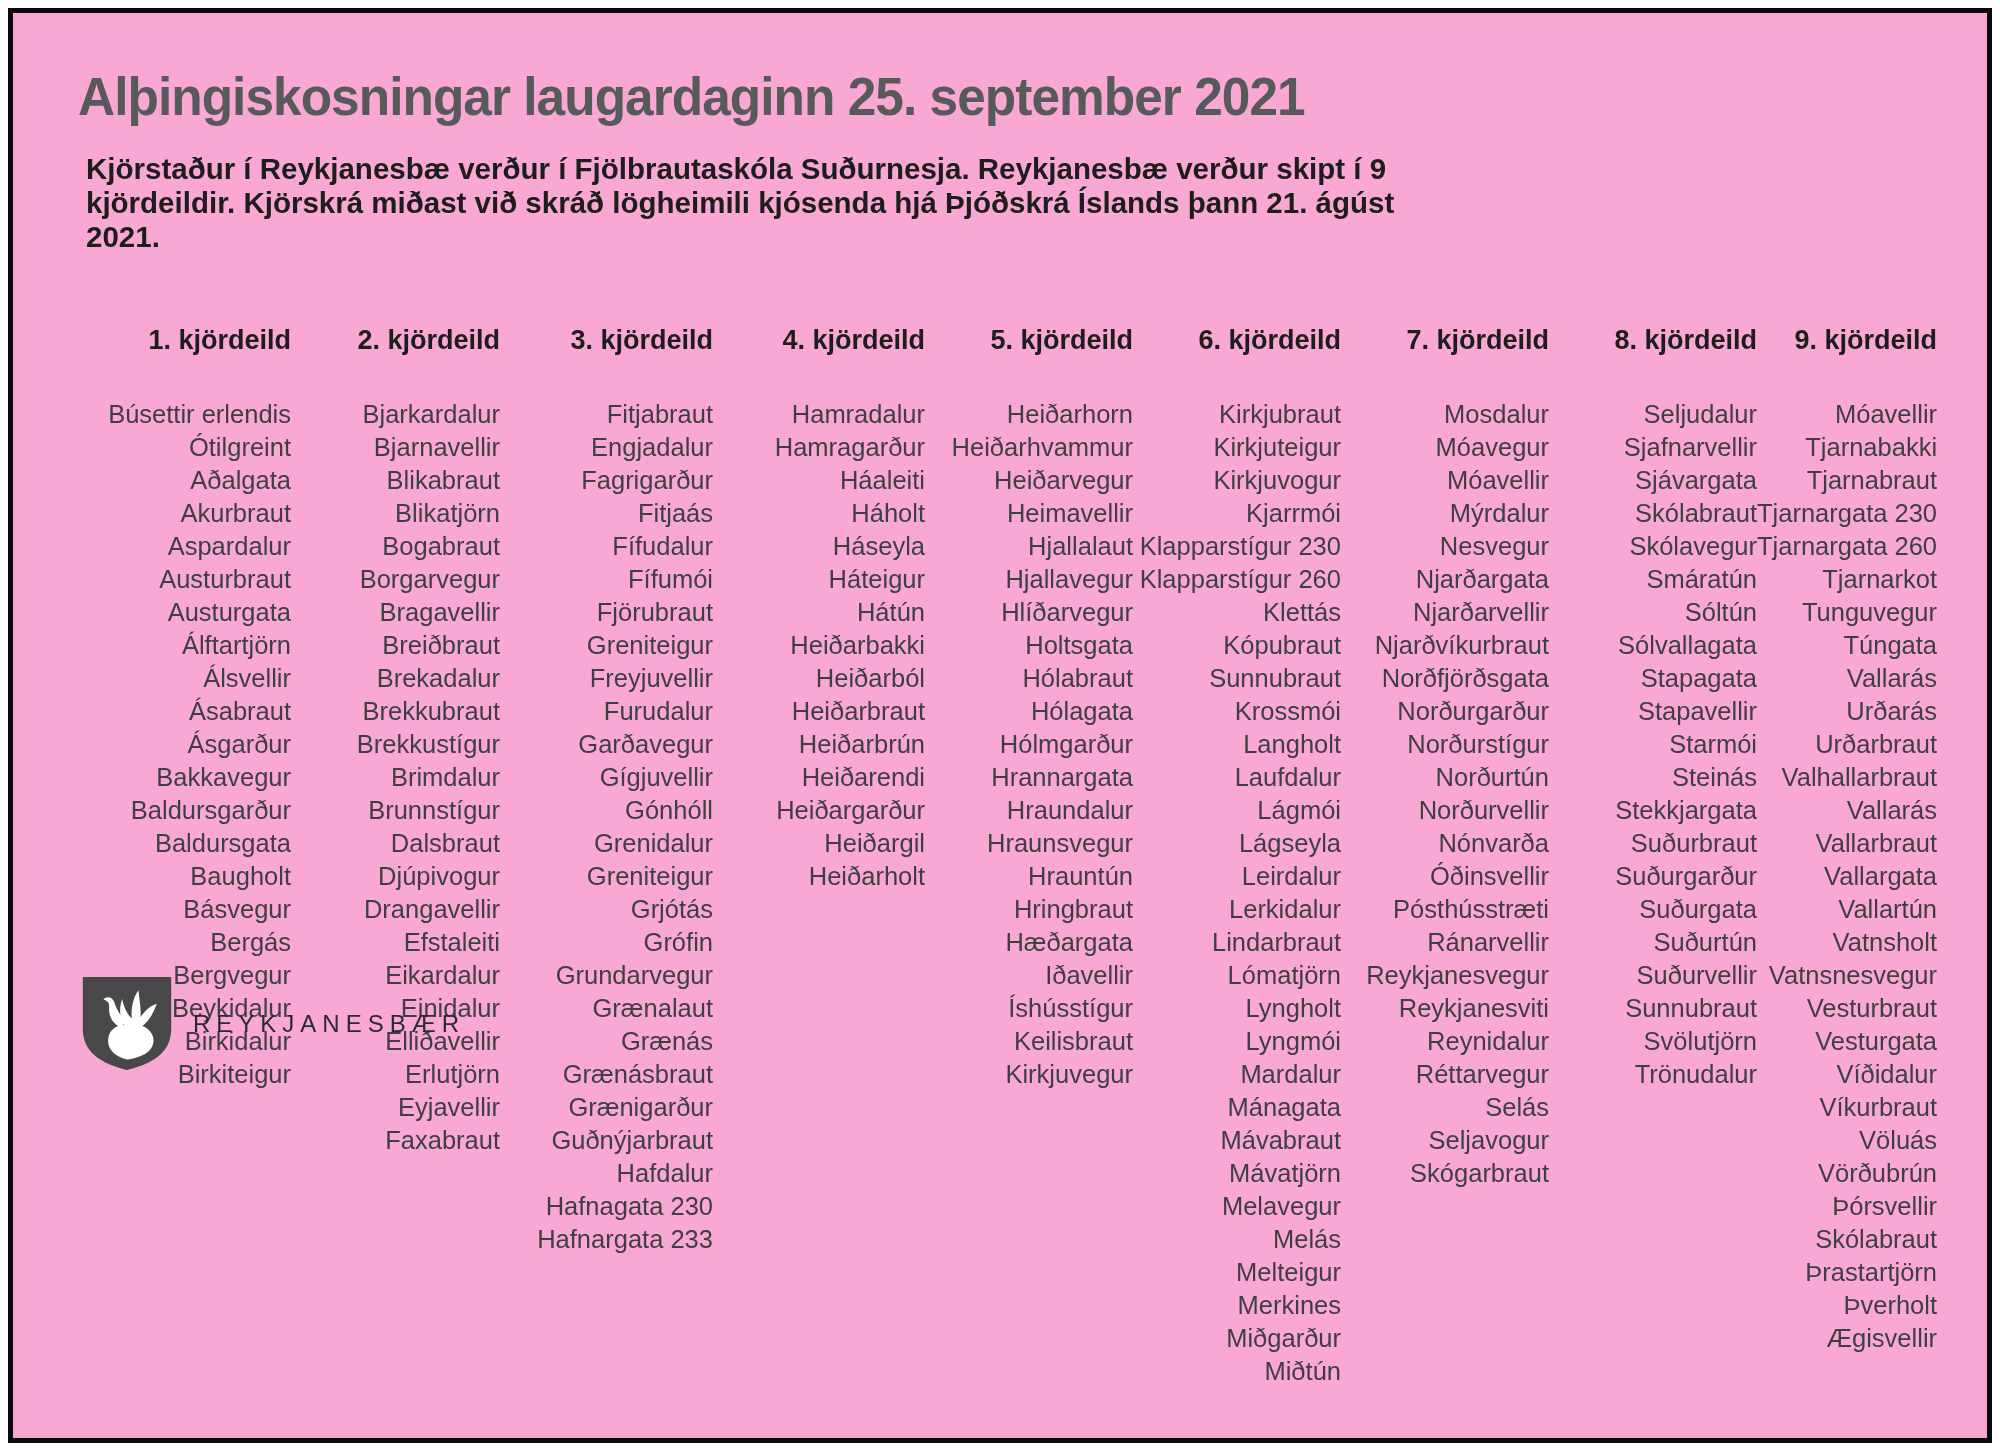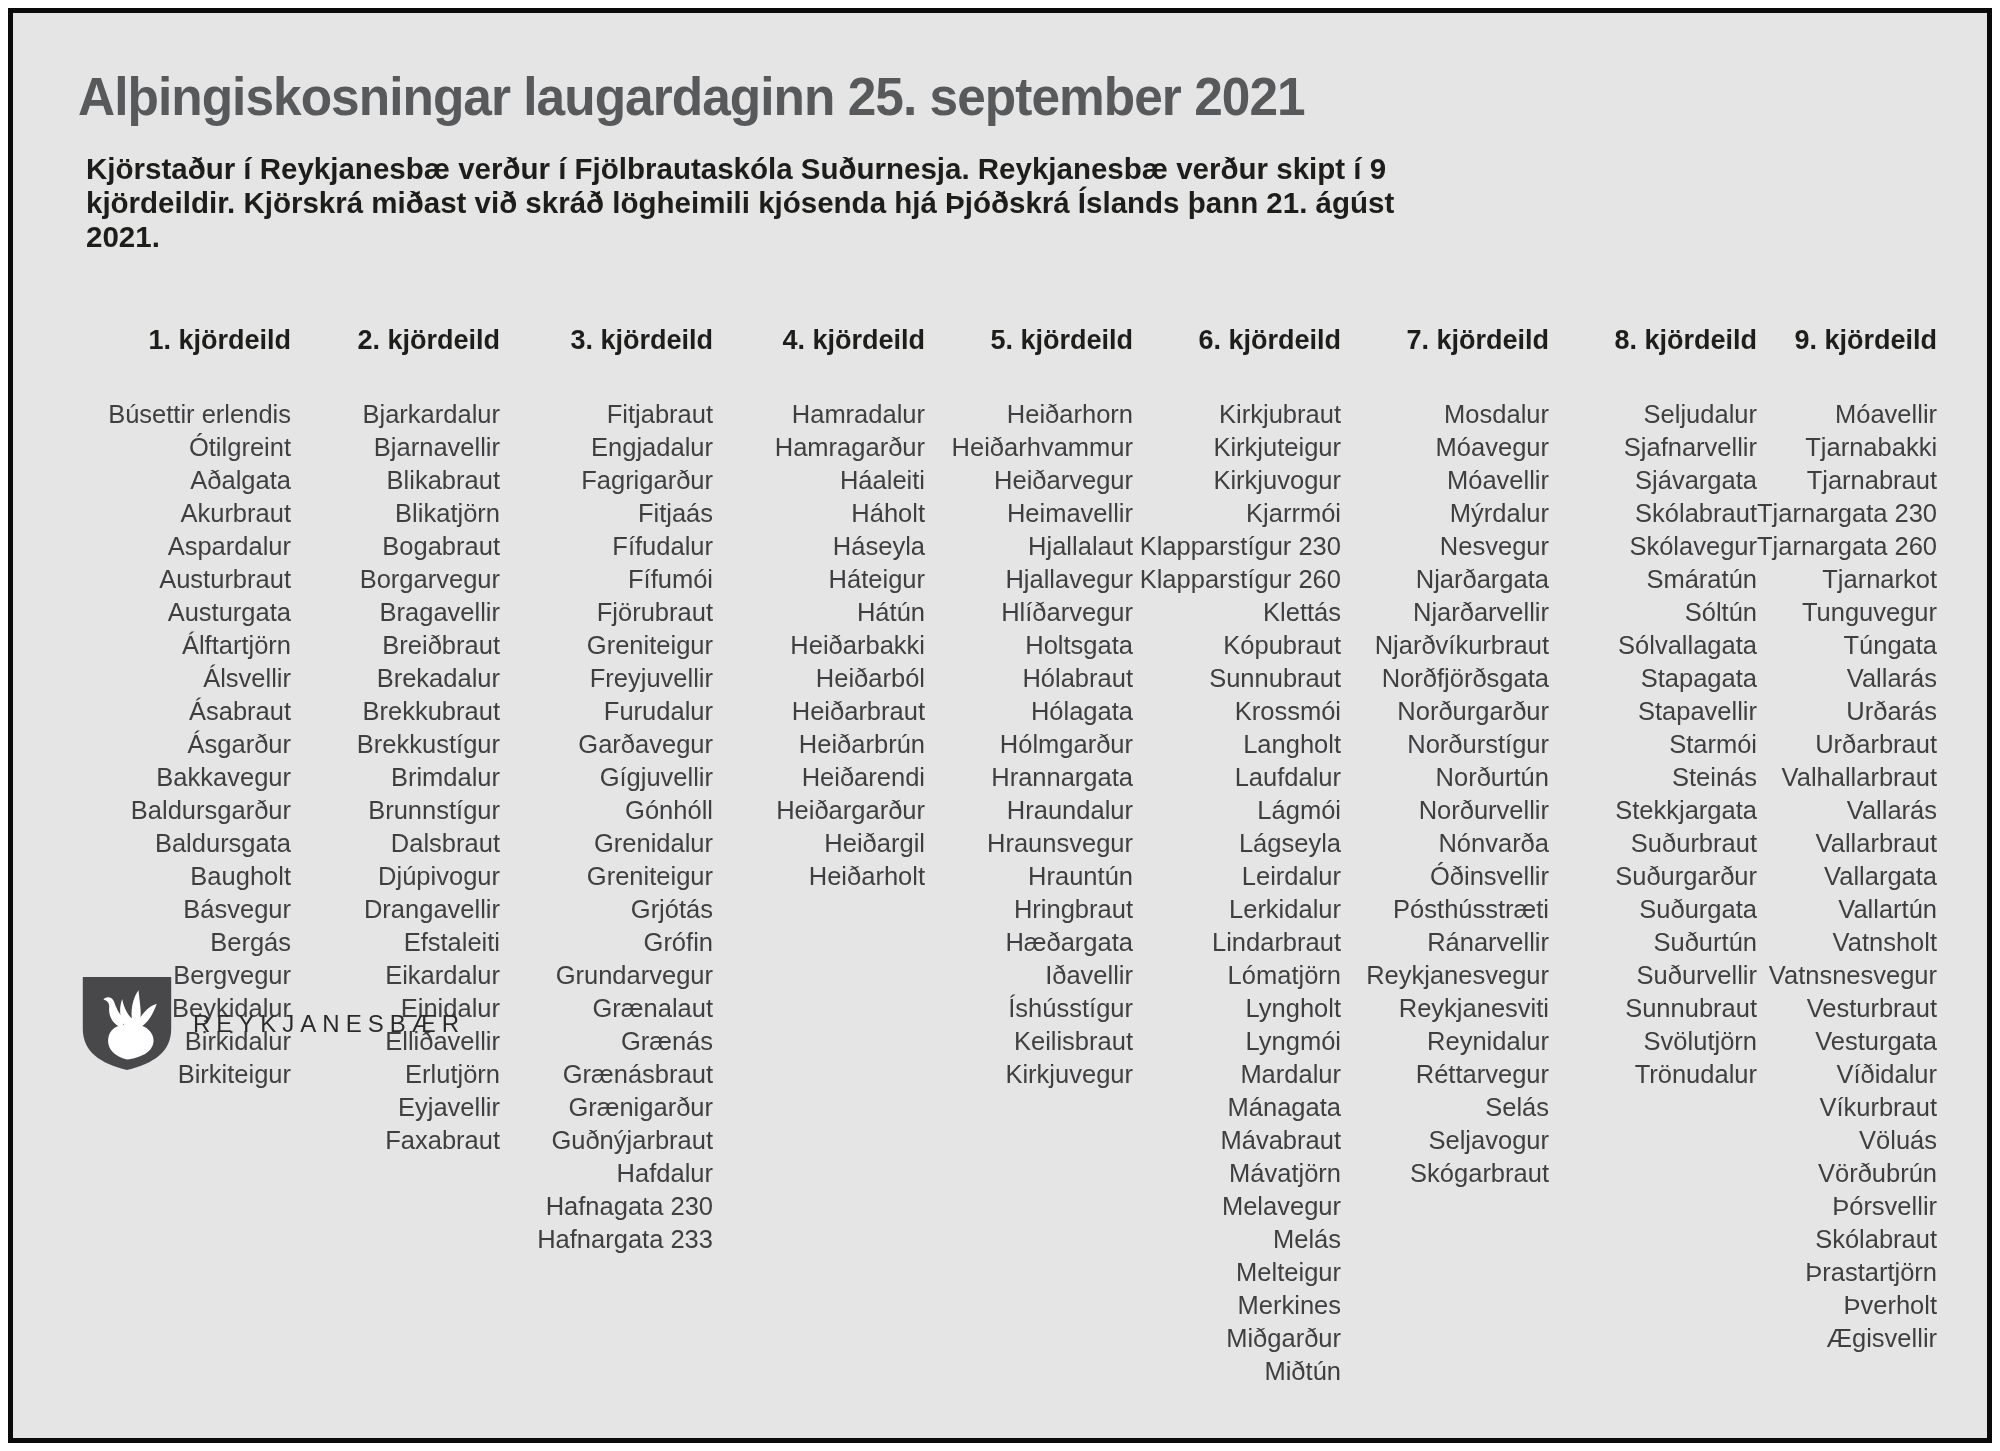--- a/index.html
+++ b/index.html
@@ -3,21 +3,21 @@
 <meta charset="utf-8">
 <style>
   html,body{margin:0;padding:0;background:#fff;}
   body{
     width:2000px;height:1451px;position:relative;
     font-family:"Liberation Sans","DejaVu Sans",sans-serif;
     -webkit-font-smoothing:antialiased;
   }
   .frame{
     position:absolute;inset:8px;border:5px solid var(--border,#000);
-    background:#e5e5e5;
+    background:#f9a8d4;
   }
   .page-title{
     position:absolute;left:65px;top:54px;margin:0;
     font-size:53px;line-height:60px;font-weight:bold;
     letter-spacing:-1px;color:var(--title,#58595B);
     transform:scaleX(.97);transform-origin:left;
     white-space:nowrap;
   }
   .intro{
     position:absolute;left:65px;top:131px;margin:8px;

